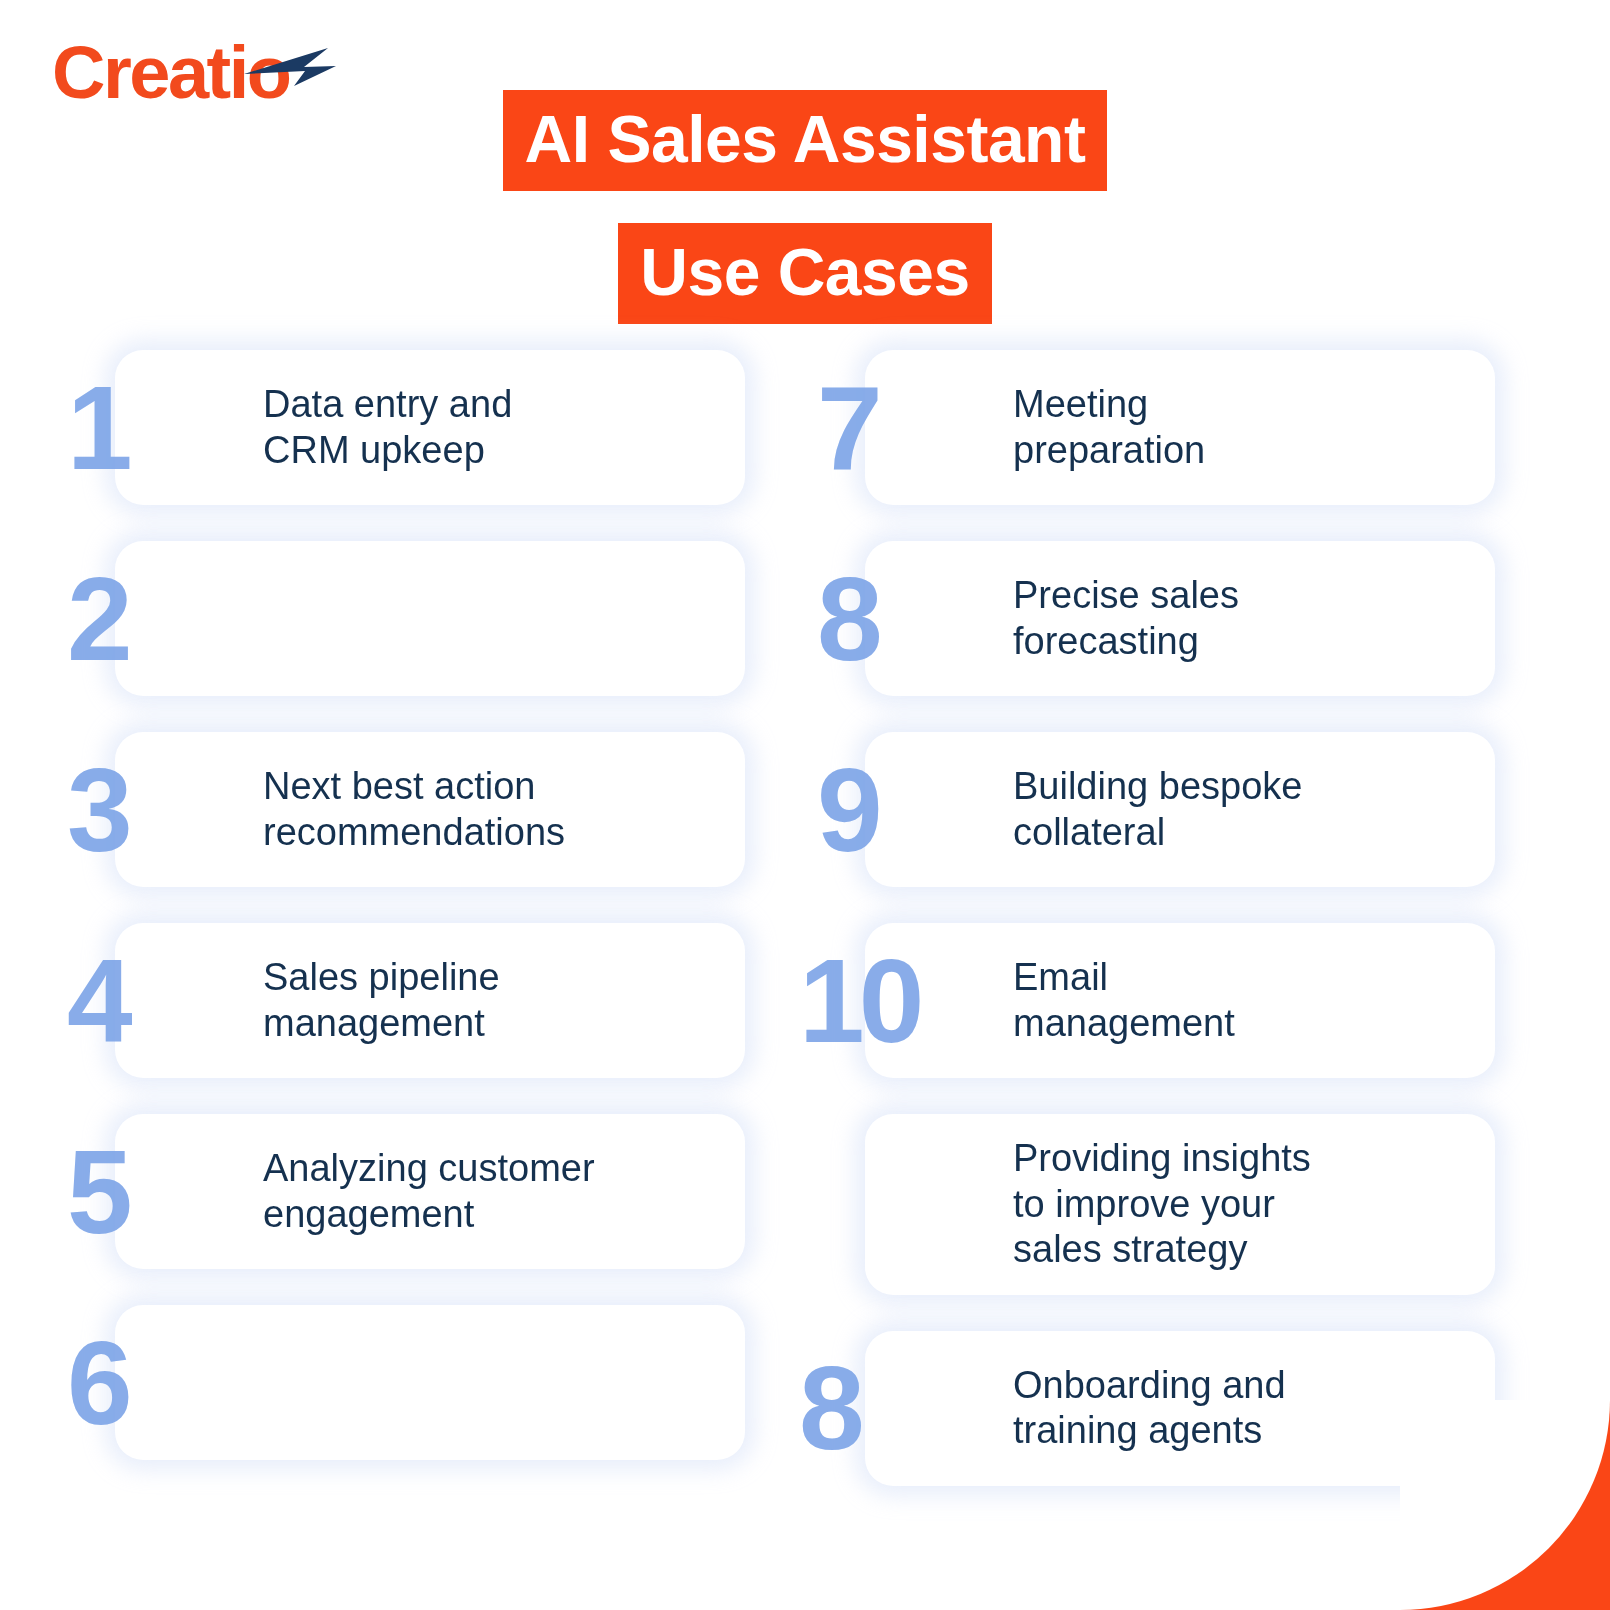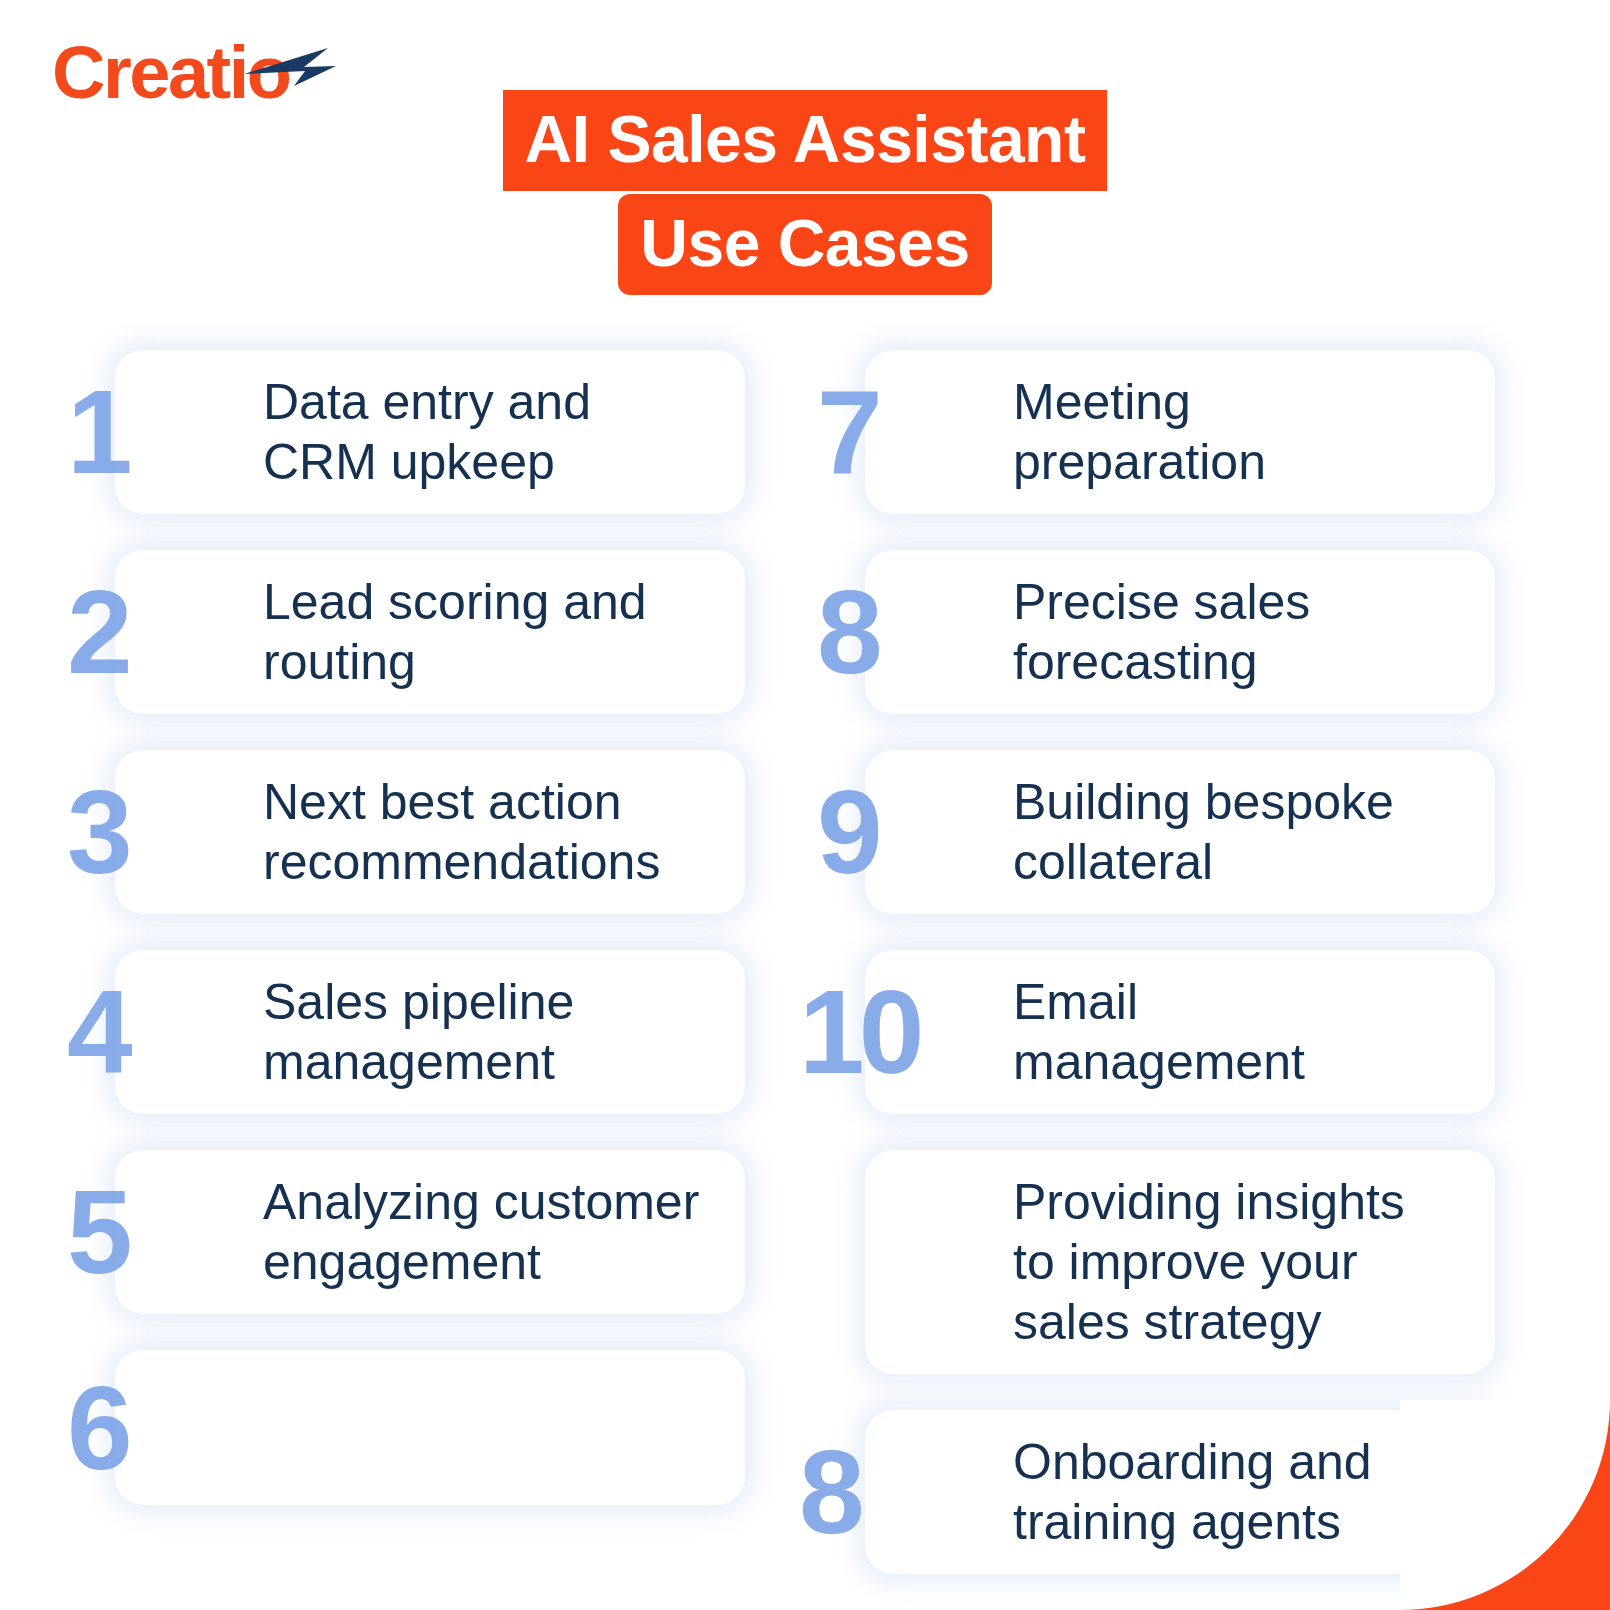--- a/index.html
+++ b/index.html
@@ -89,22 +89,21 @@
     background: #FA4616;
     color: #ffffff;
     font-family: "Liberation Sans", sans-serif;
     font-weight: 700;
     font-size: 66px;
     line-height: 1;
     letter-spacing: -0.5px;
     padding: 16px 22px 19px 22px;
   }
   .title-line-2 {
-    margin-top: 3px;
-    border-radius: 12px;
+    margin-top: 32px;
   }
 
   
   .grid {
     position: absolute;
     left: 0;
     top: 350px;
     width: 1610px;
     display: flex;
     gap: 120px;
@@ -143,21 +142,21 @@
     color: #7FA6E8;
     letter-spacing: -4px;
     white-space: nowrap;
     z-index: 2;
     opacity: 0.92;
   }
   .card-number.wide { left: -66px; letter-spacing: -6px; text-align: right; }
 
   .card-text {
     font-family: "Liberation Sans", sans-serif;
-    font-size: 50px;
+    font-size: 38px;
     line-height: 1.20;
     color: #15314F;
     font-weight: 400;
     white-space: pre-line;
   }
 </style>
 </head>
 <body>
 
 <div id="poster">
@@ -177,22 +176,20 @@
   <div class="grid">
 
     <div class="col">
       <div class="card">
         <span class="card-number">1</span>
         <span class="card-text">Data entry and
 CRM upkeep</span>
       </div>
       <div class="card">
         <span class="card-number">2</span>
-        <span class="card-text">Lead scoring and
-routing</span>
       </div>
       <div class="card">
         <span class="card-number">3</span>
         <span class="card-text">Next best action
 recommendations</span>
       </div>
       <div class="card">
         <span class="card-number">4</span>
         <span class="card-text">Sales pipeline
 management</span>

